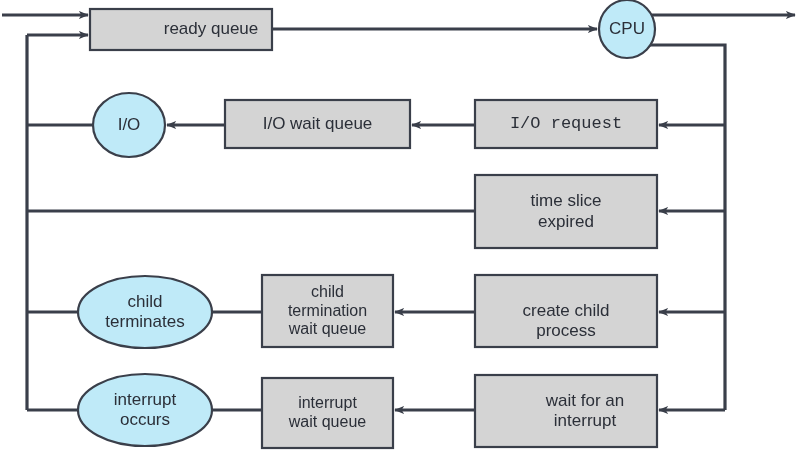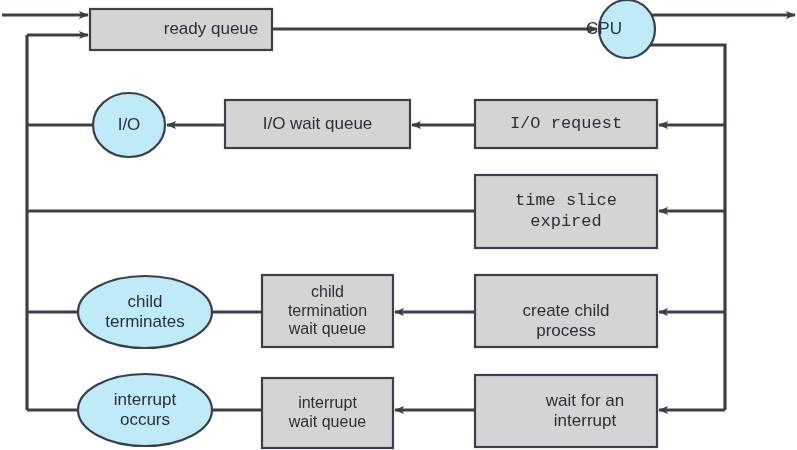--- a/index.html
+++ b/index.html
@@ -98,29 +98,29 @@
 
       <ellipse cx="627" cy="29" rx="28" ry="29" fill="#bfeaf8"></ellipse>
       <ellipse cx="129" cy="125" rx="36" ry="32" fill="#bfeaf8"></ellipse>
       <ellipse cx="145" cy="312" rx="67" ry="36" fill="#bfeaf8"></ellipse>
       <ellipse cx="145" cy="410" rx="67" ry="36" fill="#bfeaf8"></ellipse>
     </g>
   </svg>
 
   <div class="node-label" style="left:90px;  top:9px;   width:182px; height:41px;margin-left:30px;">ready queue</div>
 
-  <div class="node-label" style="left:576px; top:0px;   width:56px;  height:58px;">CPU</div>
+  <div class="node-label" style="left:599px; top:0px;   width:56px;  height:58px;">CPU</div>
 
   <div class="node-label" style="left:93px;  top:93px;  width:72px;  height:64px;">I/O</div>
 
   <div class="node-label" style="left:225px; top:100px; width:185px; height:48px;">I/O wait queue</div>
 
   <div class="node-label" style="left:475px; top:100px; width:182px; height:48px;font-family:Liberation Mono, monospace;">I/O request</div>
 
-  <div class="node-label" style="left:475px; top:175px; width:182px; height:73px;font-family:Liberation Mono, monospace;">time slice
+  <div class="node-label" style="left:475px; top:175px; width:182px; height:73px;">time slice
 expired</div>
 
   <div class="node-label" style="left:78px;  top:276px; width:134px; height:72px;">child
 terminates</div>
 
   <div class="node-label small" style="left:262px; top:275px; width:131px; height:72px;">child
 termination
 wait queue</div>
 
   <div class="node-label" style="left:475px; top:275px; width:182px; height:92px;">create child

